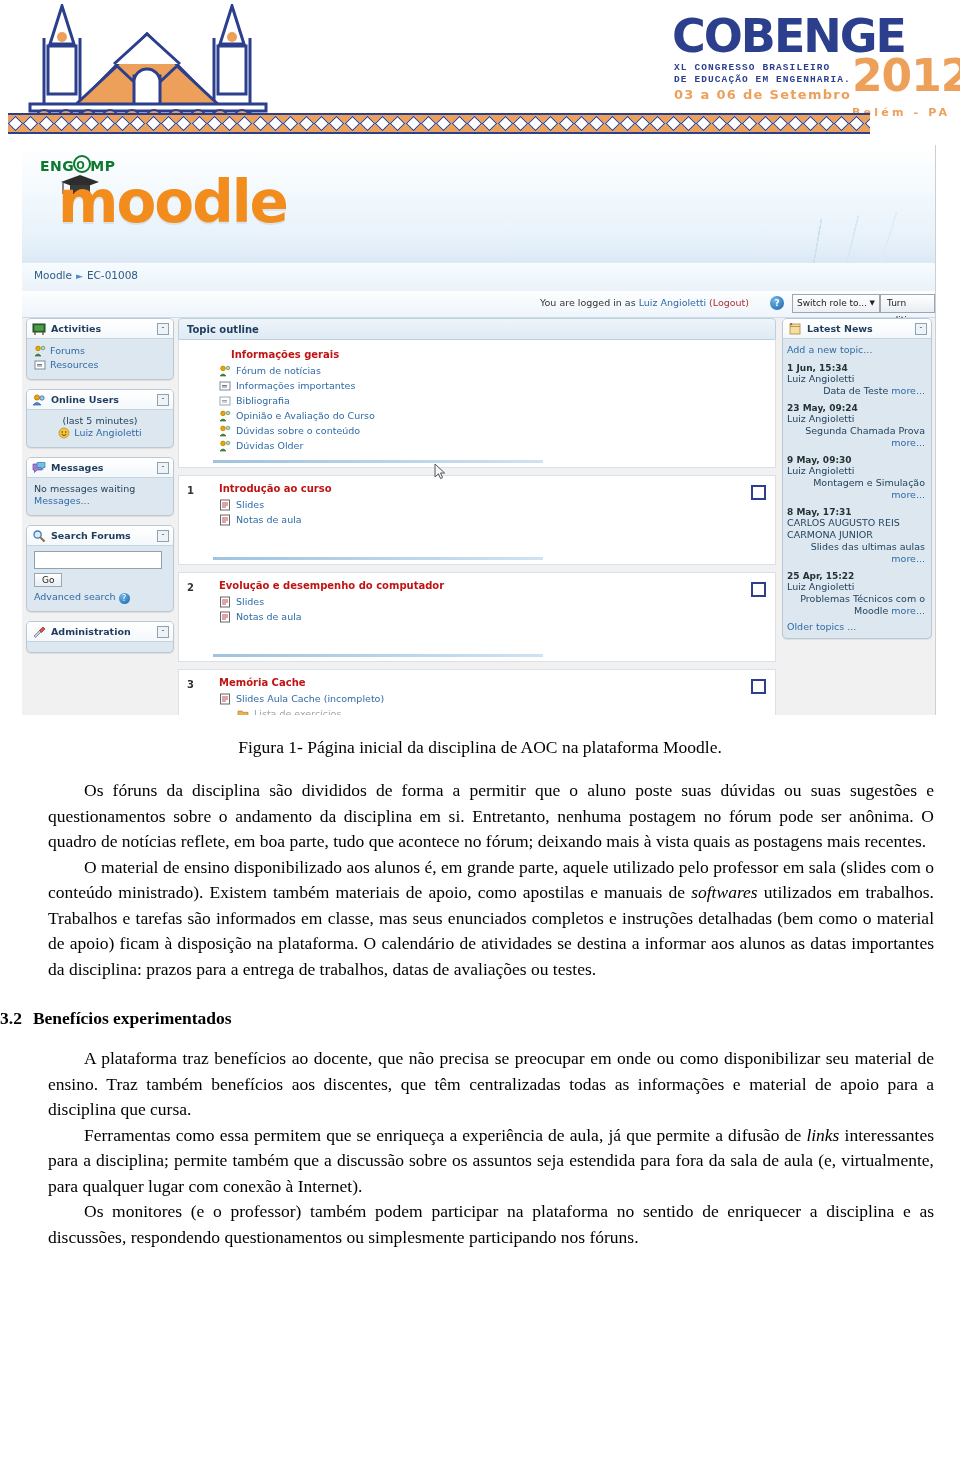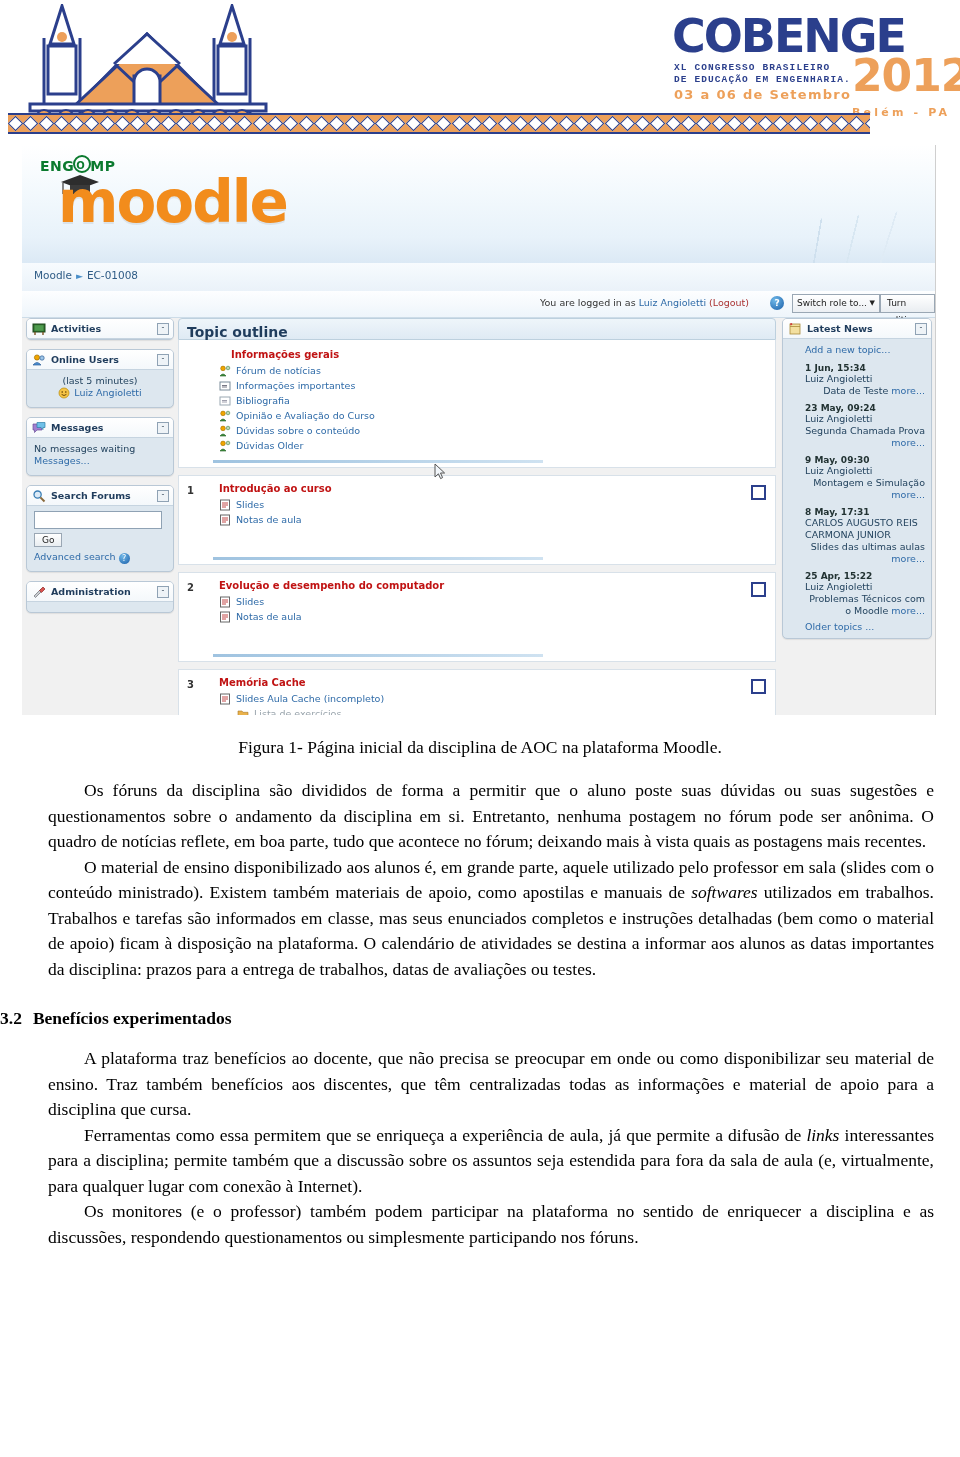--- a/index.html
+++ b/index.html
@@ -117,38 +117,38 @@
   .row-ic .gi{width:12px;height:12px;flex:0 0 auto;}
 
   .srch-input{width:122px;height:14px;border:1px solid #8fa2b4;background:#fff;}
   .btn-go{margin-top:4px;border:1px solid #9aa7b4;background:linear-gradient(180deg,#fff,#e9edf1);
     font-size:9px;padding:1px 7px;color:#222;font-family:"DejaVu Sans",sans-serif;}
   .adv{margin-top:4px;font-size:9.5px;color:#2f6ba8;}
 
   
   .outline-hd{height:20px;background:linear-gradient(180deg,#eef5fa,#dfeaf4);
     border:1px solid #bdd0de;border-radius:4px 4px 0 0;position:relative;}
-  .outline-hd .t{position:absolute;left:8px;top:5px;font-size:14px;font-weight:bold;color:#1f3c5c;}
+  .outline-hd .t{position:absolute;left:8px;top:5px;font-size:10px;font-weight:bold;color:#1f3c5c;}
   .sec{background:#fff;border:1px solid #d8e1e9;border-top:none;position:relative;padding:7px 0 9px 0;}
   .sec.first{padding:9px 0 12px 0;min-height:106px;}
   .sec.numbered{min-height:72px;margin-top:7px;border-top:1px solid #d8e1e9;}
   .sec .num{position:absolute;left:8px;top:9px;font-size:10px;font-weight:bold;color:#333;}
   .sec h4{margin:0 0 3px 0;padding:0 0 0 40px;font-size:10px;color:#c01313;font-weight:bold;}
   .sec.first h4{padding-left:52px;}
   .sec ul{list-style:none;margin:0;padding:0 0 0 40px;}
   .sec li{display:flex;align-items:center;gap:5px;height:15px;font-size:9.5px;color:#2f6ba8;}
   .sec li.indent{padding-left:18px;color:#9aa5ad;}
   .sec li .gi{width:12px;height:12px;flex:0 0 auto;}
   .sec .cb{position:absolute;right:9px;top:9px;width:11px;height:11px;
     border:2px solid #2b3f8c;background:#fff;}
   .sec .ubar{position:absolute;left:34px;bottom:4px;width:330px;height:3px;
     background:linear-gradient(90deg,#9fc3e0,#cfe2f1);}
 
   
-  .news .bc{padding:4px 6px 6px 22px;}
+  .news .bc{padding:4px 6px 6px 4px;}
   .news .add{color:#2f6ba8;font-size:9.5px;line-height:14px;}
   .news .date{font-size:9px;font-weight:bold;color:#233;margin-top:6px;}
   .news .who{font-size:9.5px;color:#24445f;line-height:12px;}
   .news .sub{font-size:9.5px;color:#24445f;line-height:12px;text-align:right;}
   .news .sub .more{color:#2f6ba8;}
   .news .older{font-size:9.5px;color:#2f6ba8;margin-top:4px;}
 
   .cursor{position:absolute;left:412px;top:318px;width:13px;height:17px;}
 
   
@@ -322,20 +322,37 @@
       <div class="block">
         <div class="bh">
           <svg class="ic" viewBox="0 0 14 14">
             <rect x="1" y="2" width="12" height="8" fill="#2f6b2f" stroke="#1d4a1d"></rect>
             <rect x="2.5" y="3.2" width="9" height="5.6" fill="#4e9b4e"></rect>
             <path d="M3 10 L3 13 M11 10 L11 13" stroke="#7a5022" stroke-width="1.4"></path>
           </svg>
           <div class="ttl">Activities</div>
           <div class="minus">-</div>
         </div>
+        <div class="bc">
+          <div class="row-ic">
+            <svg class="gi" viewBox="0 0 12 12">
+              <circle cx="4" cy="3.4" r="2.3" fill="#f0a500" stroke="#a06f00" stroke-width=".6"></circle>
+              <path d="M1 11 q3-4 6 0z" fill="#3f8f3f" stroke="#236023" stroke-width=".6"></path>
+              <circle cx="9" cy="3" r="1.8" fill="#bcd9bc" stroke="#3f7f3f" stroke-width=".6"></circle>
+            </svg>
+            <a>Forums</a>
+          </div>
+          <div class="row-ic">
+            <svg class="gi" viewBox="0 0 12 12">
+              <rect x="1" y="2" width="10" height="8" fill="#fff" stroke="#7a8b99"></rect>
+              <path d="M3 5.5 h5 M3 7 h5" stroke="#556" stroke-width=".8"></path>
+            </svg>
+            <a>Resources</a>
+          </div>
+        </div>
       </div>
 
       <div class="block">
         <div class="bh">
           <svg class="ic" viewBox="0 0 14 14">
             <circle cx="5" cy="4.5" r="2.6" fill="#f0a500" stroke="#a06f00" stroke-width=".7"></circle>
             <path d="M1 12 q4-5 8 0z" fill="#4c8fd4" stroke="#2c5f96" stroke-width=".7"></path>
             <circle cx="10" cy="5" r="2.2" fill="#9fc6e8" stroke="#2c5f96" stroke-width=".7"></circle>
           </svg>
           <div class="ttl">Online Users</div>

